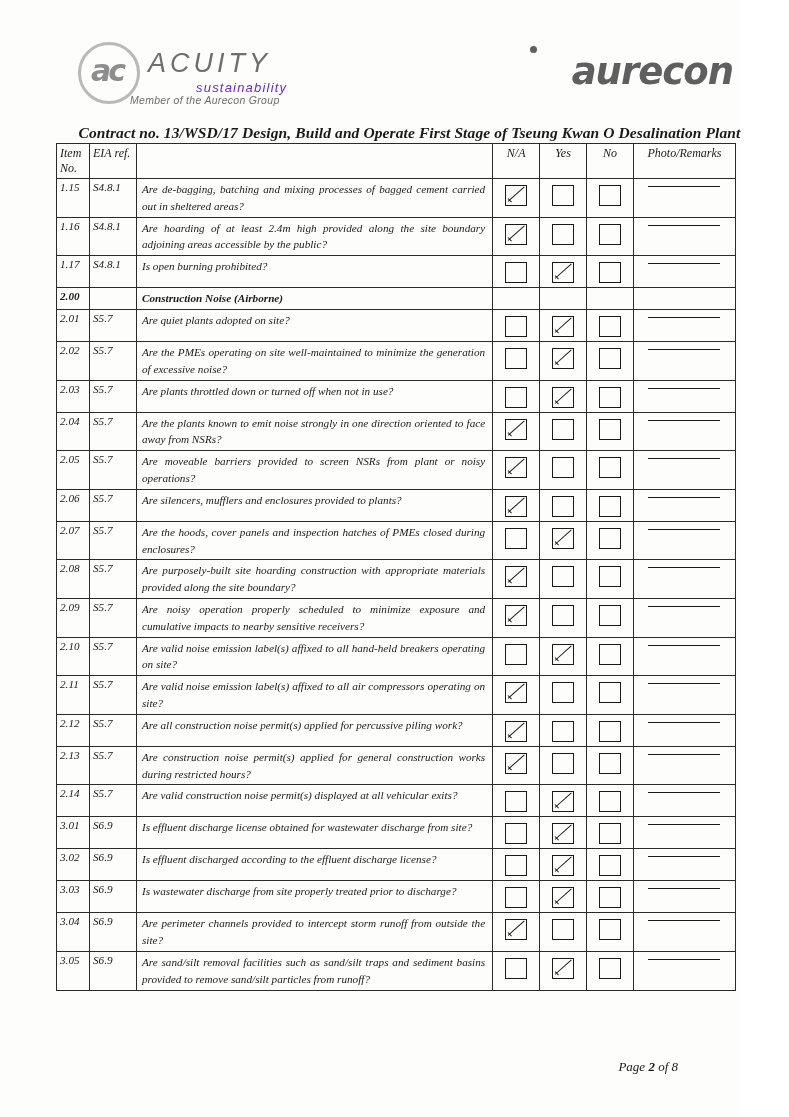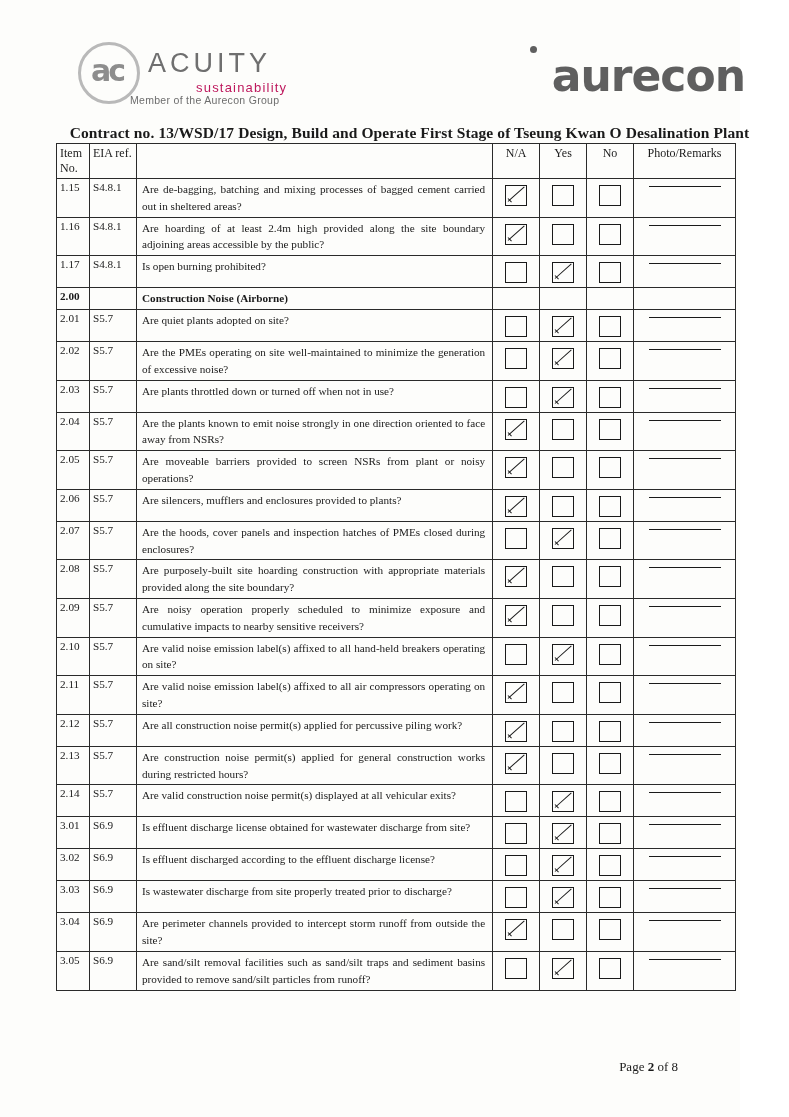--- a/index.html
+++ b/index.html
@@ -14,20 +14,21 @@
     color: #1a1a1a;
     position: relative;
     overflow: hidden;
   }
   .page {
     position: absolute;
     left: 0; top: 0;
     width: 740px;
     height: 1117px;
     background: #fdfdfb;
+    font-style: italic;
   }
 
   
   .header {
     position: absolute;
     left: 0; top: 28px;
     width: 789px;
     height: 92px;
   }
   .acuity-logo {
@@ -60,35 +61,35 @@
     font-size: 27px;
     letter-spacing: 4px;
     color: #6f6f6f;
   }
   .acuity-sub {
     position: absolute;
     left: 118px; top: 38px;
     font-family: "Liberation Sans", sans-serif;
     font-size: 13px;
     letter-spacing: 1.2px;
-    color: #be185d;
+    color: #6d28d9;
   }
   .acuity-member {
     position: absolute;
     left: 52px; top: 52px;
     font-family: "Liberation Sans", sans-serif;
     font-size: 10.5px;
     color: #6d6d6d;
     letter-spacing: 0.3px;
   }
   .aurecon-logo {
     position: absolute;
-    right: 44px; top: 22px;
+    right: 56px; top: 22px;
     font-family: "DejaVu Sans", sans-serif;
-    font-size: 44px;
+    font-size: 37px;
     font-weight: bold;
     color: #5f5f5f;
     letter-spacing: -1px;
   }
   .aurecon-dot {
     position: absolute;
     right: 252px; top: 18px;
     width: 7px; height: 7px;
     background: #5f5f5f;
     border-radius: 50%;

